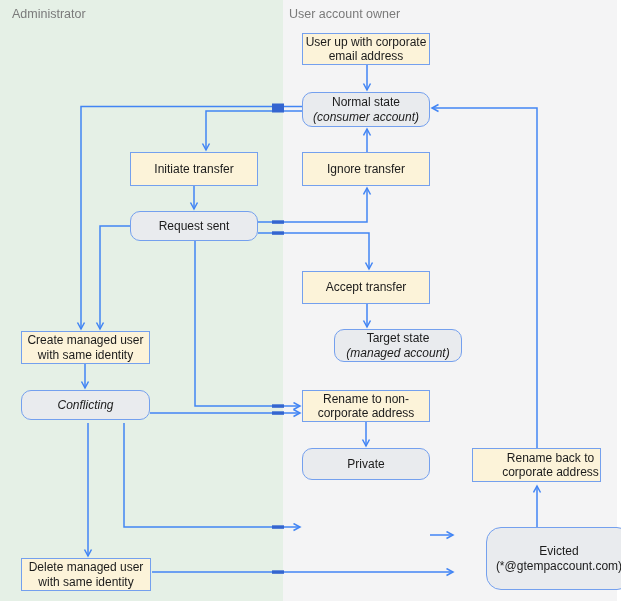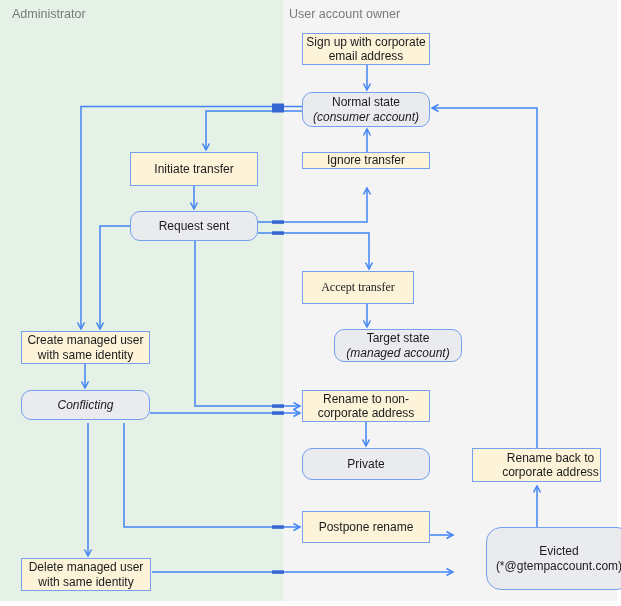--- a/index.html
+++ b/index.html
@@ -72,42 +72,42 @@
     <rect class="jump" x="272" y="103.5" width="12" height="9"></rect>
     <rect class="jump" x="272" y="220.3" width="12" height="3.5"></rect>
     <rect class="jump" x="272" y="231.3" width="12" height="3.5"></rect>
     <rect class="jump" x="272" y="404.3" width="12" height="3.5"></rect>
     <rect class="jump" x="272" y="411.3" width="12" height="3.5"></rect>
     <rect class="jump" x="272" y="525.3" width="12" height="3.5"></rect>
     <rect class="jump" x="272" y="570.3" width="12" height="3.5"></rect>
   </svg>
 
   <div class="node action" style="left:302px; top:33px; width:128px; height:32px;">
-    <span>Sign up with corporate</span>
+    <span>User up with corporate</span>
     <span>email address</span>
   </div>
 
   <div class="node state" style="left:302px; top:92px; width:128px; height:35px;">
     <span>Normal state</span>
     <span class="it">(consumer account)</span>
   </div>
 
   <div class="node action" style="left:130px; top:152px; width:128px; height:34px;">
     <span>Initiate transfer</span>
   </div>
 
-  <div class="node action" style="left:302px; top:152px; width:128px; height:17px;">
+  <div class="node action" style="left:302px; top:152px; width:128px; height:34px;">
     <span>Ignore transfer</span>
   </div>
 
   <div class="node state" style="left:130px; top:211px; width:128px; height:30px;">
     <span>Request sent</span>
   </div>
 
-  <div class="node action" style="left:302px; top:271px; width:112px; height:33px;font-family:Liberation Serif, serif;">
+  <div class="node action" style="left:302px; top:271px; width:128px; height:33px;">
     <span>Accept transfer</span>
   </div>
 
   <div class="node state" style="left:302px; top:329px; width:128px; height:33px;margin-left:32px;">
     <span>Target state</span>
     <span class="it">(managed account)</span>
   </div>
 
   <div class="node action" style="left:21px; top:331px; width:129px; height:33px;">
     <span>Create managed user</span>
@@ -125,23 +125,20 @@
 
   <div class="node state" style="left:302px; top:448px; width:128px; height:32px;">
     <span>Private</span>
   </div>
 
   <div class="node action" style="left:472px; top:448px; width:129px; height:34px;padding-left:28px;">
     <span>Rename back to</span>
     <span>corporate address</span>
   </div>
 
-  <div class="node action" style="left:302px; top:511px; width:128px; height:32px;">
-    <span>Postpone rename</span>
-  </div>
 
   <div class="node state big" style="left:455px; top:527px; width:146px; height:63px;margin-left:31px;">
     <span>Evicted</span>
     <span>(*@gtempaccount.com)</span>
   </div>
 
   <div class="node action" style="left:21px; top:558px; width:130px; height:33px;">
     <span>Delete managed user</span>
     <span>with same identity</span>
   </div>

